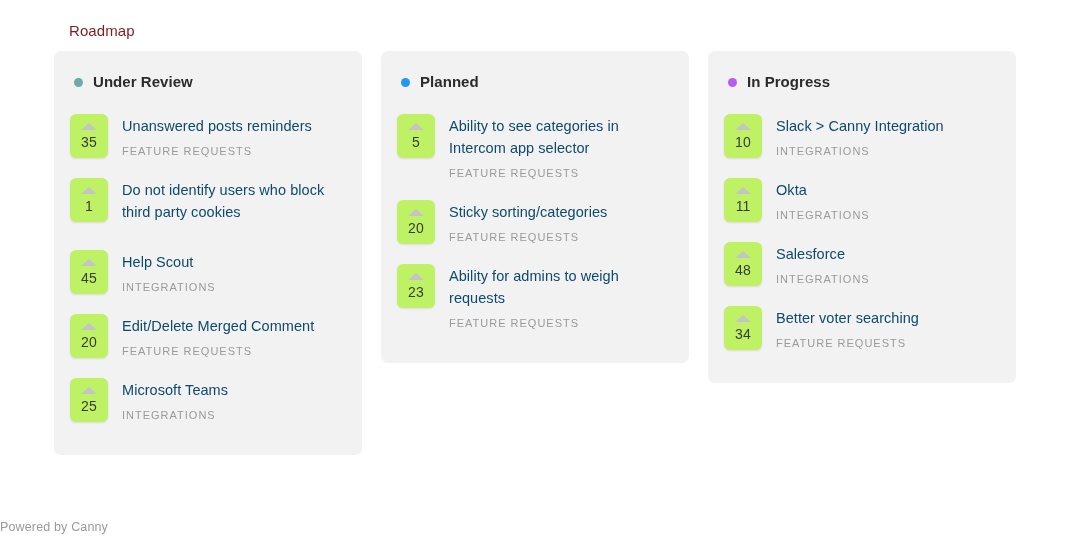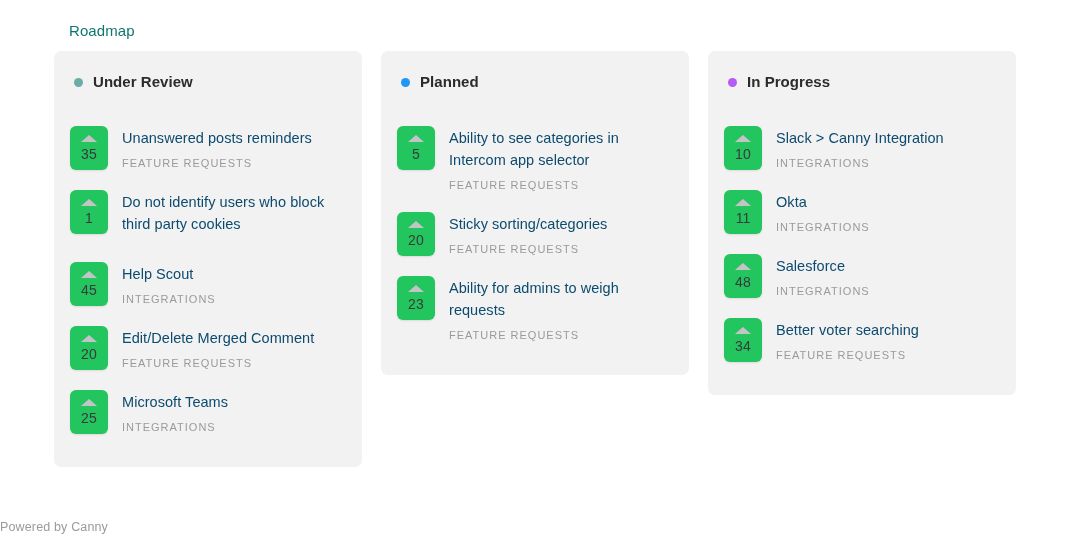--- a/index.html
+++ b/index.html
@@ -22,21 +22,21 @@
     box-sizing: border-box;
   }
 
   
   .page-title {
     position: absolute;
     left: 69px;
     top: 21px;
     font-size: 15px;
     font-weight: 400;
-    color: #0f766e;
+    color: #7f1d1d;
     letter-spacing: 0.1px;
     line-height: 20px;
   }
 
   
   .board {
     position: absolute;
     left: 54px;
     top: 51px;
     width: 961px;
@@ -52,21 +52,21 @@
     padding: 16px 16px 22px 16px;
     box-sizing: border-box;
     flex: 0 0 auto;
   }
 
   .column-header {
     display: flex;
     align-items: center;
     gap: 10px;
     padding: 6px 0 2px 4px;
-    margin-bottom: 24px;
+    margin-bottom: 12px;
   }
 
   .status-dot {
     width: 9px;
     height: 9px;
     border-radius: 50%;
     flex: 0 0 auto;
     display: block;
   }
 
@@ -87,21 +87,21 @@
   .post {
     display: flex;
     align-items: flex-start;
     gap: 14px;
     padding: 9px 0 11px 0;
   }
 
   .vote-button {
     width: 38px;
     min-height: 44px;
-    background: #22c55e;
+    background: #bef264;
     border-radius: 6px;
     box-shadow: 0 1px 2px rgba(16,16,20,0.10);
     display: flex;
     flex-direction: column;
     align-items: center;
     justify-content: center;
     padding: 6px 0 6px 0;
     box-sizing: border-box;
     flex: 0 0 auto;
     cursor: pointer;

